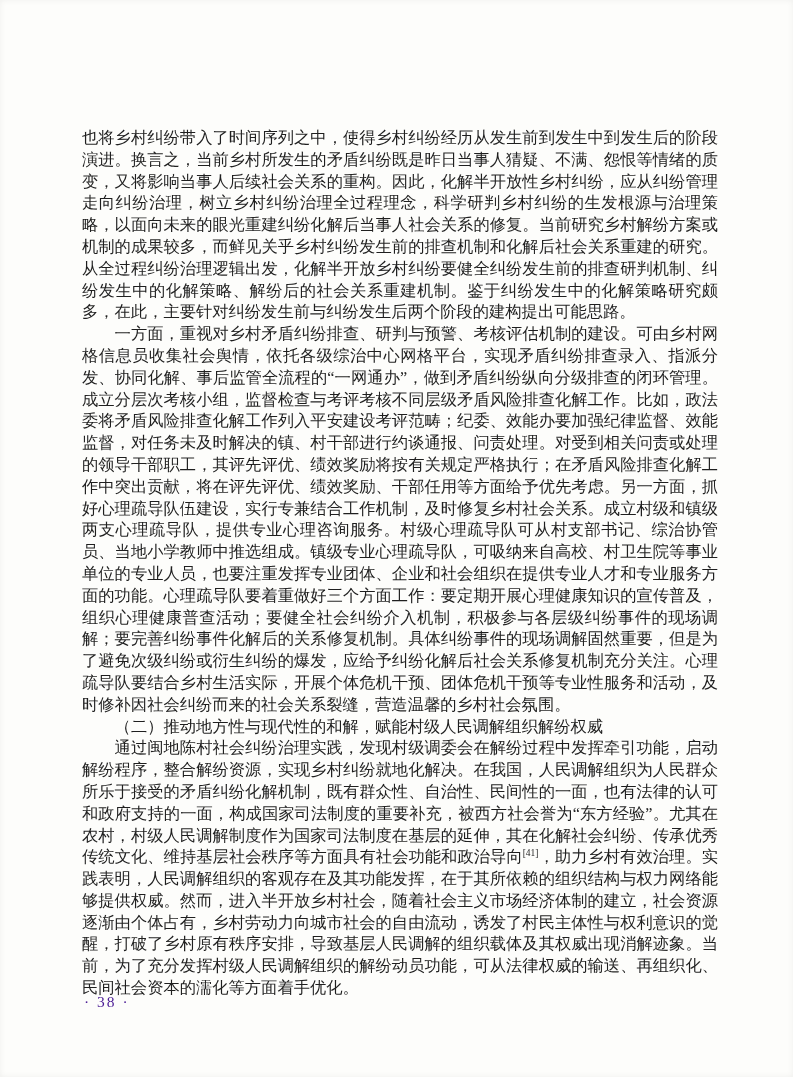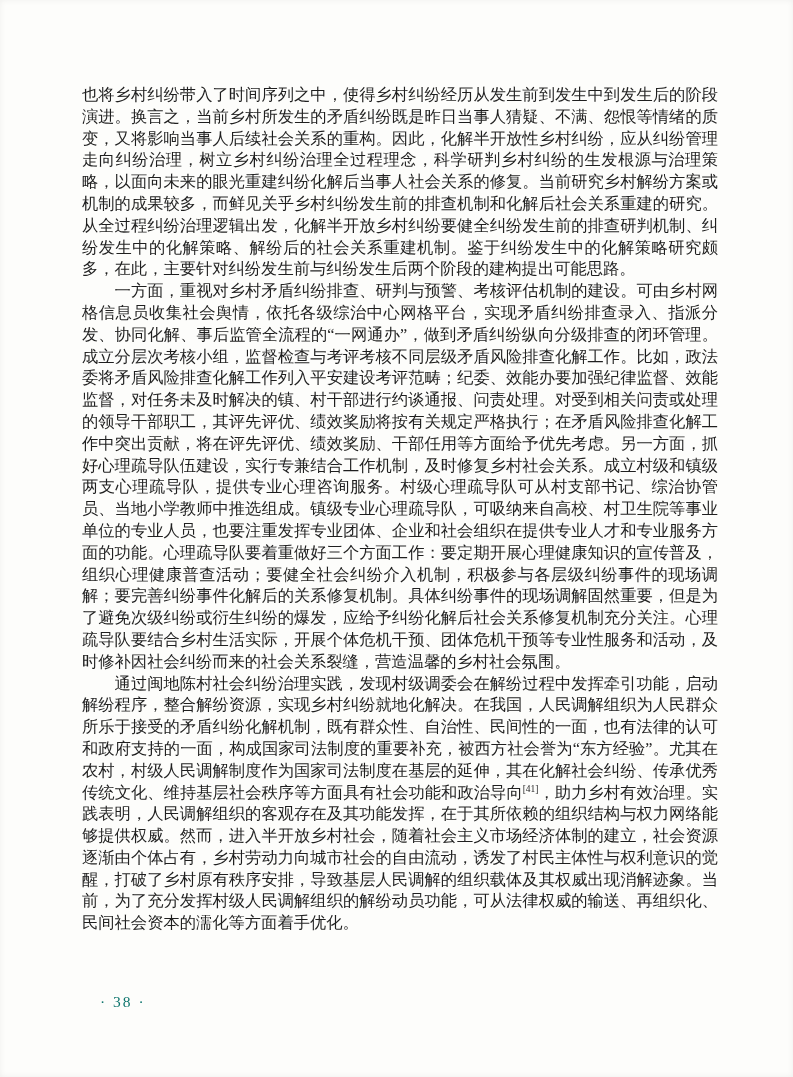--- a/index.html
+++ b/index.html
@@ -31,43 +31,45 @@
     text-align: justify;
     text-justify: inter-ideograph;
   }
   .content p {
     margin: 0;
     padding: 0;
     text-indent: 2em;
   }
   .content p.no-indent {
     text-indent: 0;
+    margin-top: 43px;
   }
   .content p.heading {
     text-indent: 2em;
     font-weight: normal;
   }
   .content sup {
     font-size: 0.58em;
     line-height: 0;
     vertical-align: super;
     letter-spacing: 0;
   }
   .page-number {
     position: absolute;
-    left: 100px;
+    left: 84px;
     top: 993px;
     font-size: 15.5px;
     letter-spacing: 2px;
-    color: #0f766e;
+    color: #4c1d95;
   }
 </style>
 </head>
 <body>
 
 <div class="page">
   <div class="content" id="content">
       <p class="no-indent">也将乡村纠纷带入了时间序列之中，使得乡村纠纷经历从发生前到发生中到发生后的阶段演进。换言之，当前乡村所发生的矛盾纠纷既是昨日当事人猜疑、不满、怨恨等情绪的质变，又将影响当事人后续社会关系的重构。因此，化解半开放性乡村纠纷，应从纠纷管理走向纠纷治理，树立乡村纠纷治理全过程理念，科学研判乡村纠纷的生发根源与治理策略，以面向未来的眼光重建纠纷化解后当事人社会关系的修复。当前研究乡村解纷方案或机制的成果较多，而鲜见关乎乡村纠纷发生前的排查机制和化解后社会关系重建的研究。从全过程纠纷治理逻辑出发，化解半开放乡村纠纷要健全纠纷发生前的排查研判机制、纠纷发生中的化解策略、解纷后的社会关系重建机制。鉴于纠纷发生中的化解策略研究颇多，在此，主要针对纠纷发生前与纠纷发生后两个阶段的建构提出可能思路。</p>
       <p>一方面，重视对乡村矛盾纠纷排查、研判与预警、考核评估机制的建设。可由乡村网格信息员收集社会舆情，依托各级综治中心网格平台，实现矛盾纠纷排查录入、指派分发、协同化解、事后监管全流程的“一网通办”，做到矛盾纠纷纵向分级排查的闭环管理。成立分层次考核小组，监督检查与考评考核不同层级矛盾风险排查化解工作。比如，政法委将矛盾风险排查化解工作列入平安建设考评范畴；纪委、效能办要加强纪律监督、效能监督，对任务未及时解决的镇、村干部进行约谈通报、问责处理。对受到相关问责或处理的领导干部职工，其评先评优、绩效奖励将按有关规定严格执行；在矛盾风险排查化解工作中突出贡献，将在评先评优、绩效奖励、干部任用等方面给予优先考虑。另一方面，抓好心理疏导队伍建设，实行专兼结合工作机制，及时修复乡村社会关系。成立村级和镇级两支心理疏导队，提供专业心理咨询服务。村级心理疏导队可从村支部书记、综治协管员、当地小学教师中推选组成。镇级专业心理疏导队，可吸纳来自高校、村卫生院等事业单位的专业人员，也要注重发挥专业团体、企业和社会组织在提供专业人才和专业服务方面的功能。心理疏导队要着重做好三个方面工作：要定期开展心理健康知识的宣传普及，组织心理健康普查活动；要健全社会纠纷介入机制，积极参与各层级纠纷事件的现场调解；要完善纠纷事件化解后的关系修复机制。具体纠纷事件的现场调解固然重要，但是为了避免次级纠纷或衍生纠纷的爆发，应给予纠纷化解后社会关系修复机制充分关注。心理疏导队要结合乡村生活实际，开展个体危机干预、团体危机干预等专业性服务和活动，及时修补因社会纠纷而来的社会关系裂缝，营造温馨的乡村社会氛围。</p>
+      <p class="heading">（二）推动地方性与现代性的和解，赋能村级人民调解组织解纷权威</p>
       <p>通过闽地陈村社会纠纷治理实践，发现村级调委会在解纷过程中发挥牵引功能，启动解纷程序，整合解纷资源，实现乡村纠纷就地化解决。在我国，人民调解组织为人民群众所乐于接受的矛盾纠纷化解机制，既有群众性、自治性、民间性的一面，也有法律的认可和政府支持的一面，构成国家司法制度的重要补充，被西方社会誉为“东方经验”。尤其在农村，村级人民调解制度作为国家司法制度在基层的延伸，其在化解社会纠纷、传承优秀传统文化、维持基层社会秩序等方面具有社会功能和政治导向<sup>[41]</sup>，助力乡村有效治理。实践表明，人民调解组织的客观存在及其功能发挥，在于其所依赖的组织结构与权力网络能够提供权威。然而，进入半开放乡村社会，随着社会主义市场经济体制的建立，社会资源逐渐由个体占有，乡村劳动力向城市社会的自由流动，诱发了村民主体性与权利意识的觉醒，打破了乡村原有秩序安排，导致基层人民调解的组织载体及其权威出现消解迹象。当前，为了充分发挥村级人民调解组织的解纷动员功能，可从法律权威的输送、再组织化、民间社会资本的濡化等方面着手优化。</p>
     </div>
   <div class="page-number">· 38 ·</div>
 </div>
 
 </body></html>

